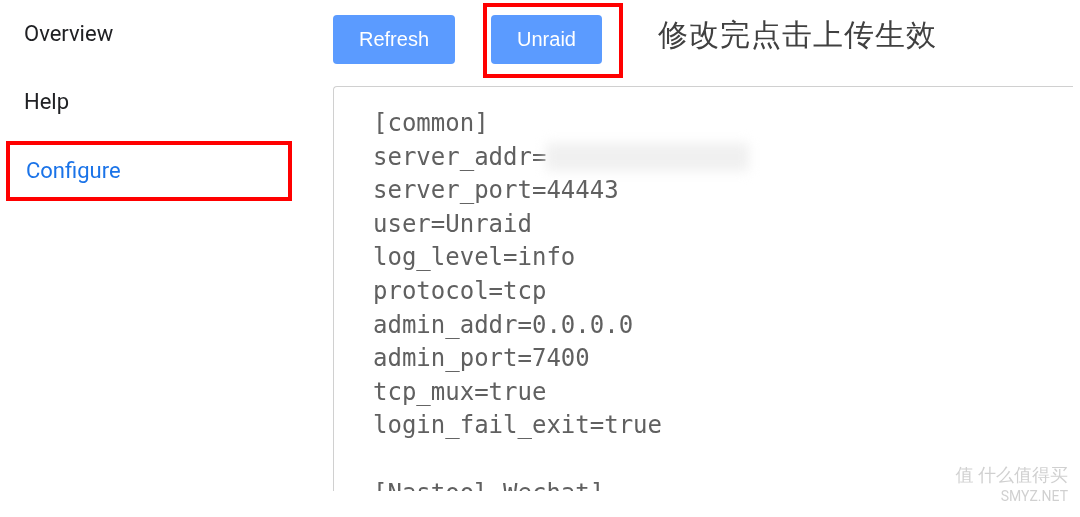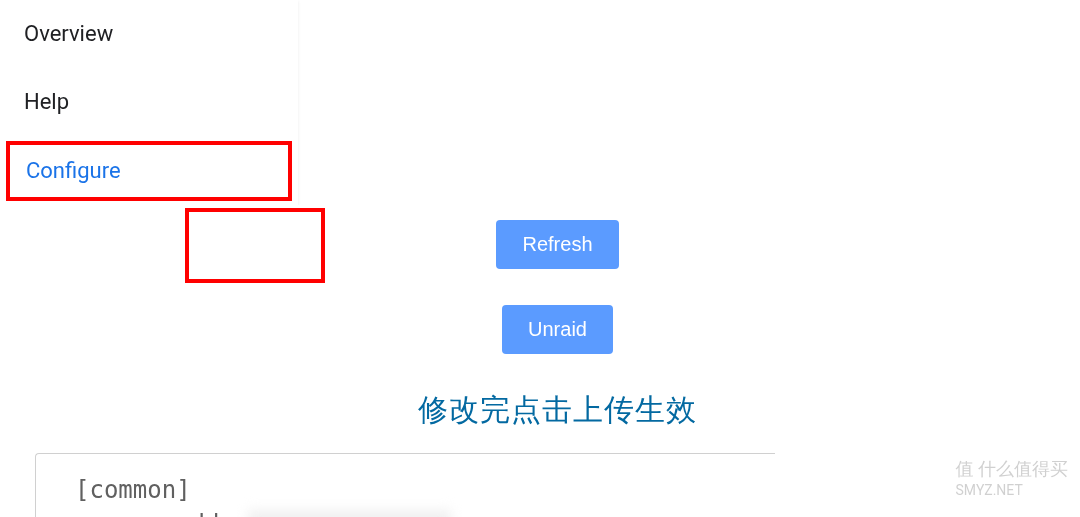--- a/index.html
+++ b/index.html
@@ -1,19 +1,18 @@
 <!DOCTYPE html>
 <html><head>
   <meta charset="utf-8">
   <style>
     * {
       margin: 0;
       padding: 0;
       box-sizing: border-box;
-      flex-direction: column;
     }
     body {
       font-family: -apple-system, BlinkMacSystemFont, "Segoe UI", Roboto, "Helvetica Neue", Arial, sans-serif;
       background: #fff;
       width: 1080px;
       height: 517px;
       overflow: hidden;
       position: relative;
     }
     .container {
@@ -43,21 +42,20 @@
       margin: 0 2px;
     }
     .main {
       flex: 1;
       background: #fff;
       padding: 15px 0 0 35px;
       position: relative;
     }
     .toolbar {
       display: flex;
-      align-items: center;
       gap: 36px;
       margin-bottom: 22px;
       position: relative;
     }
     .btn {
       background: #4d90fe;
       background: #5b9bff;
       color: #ffffff;
       border: none;
       border-radius: 4px;
@@ -70,22 +68,23 @@
     .upload-highlight {
       position: absolute;
       border: 4px solid #ff0000;
       left: 150px;
       top: -12px;
       width: 140px;
       height: 75px;
       pointer-events: none;
     }
     .annotation {
-      color: #0369a1;
+      color: #404040;
       font-size: 30px;
+      margin-left: 20px;
       font-weight: 400;
       letter-spacing: 1px;
     }
     .config-box {
       border: 1px solid #d0d0d0;
       border-bottom: none;
       border-right: none;
       border-radius: 4px 0 0 0;
       padding: 20px 39px;
       font-family: "SF Mono", "Consolas", "Monaco", "Andale Mono", monospace;
@@ -99,22 +98,22 @@
     }
     .redacted {
       background: #f0f0f0;
       color: transparent;
       filter: blur(6px);
       user-select: none;
     }
     .watermark {
       position: absolute;
       right: 12px;
-      bottom: 18px;
-      text-align: left;
+      bottom: 12px;
+      text-align: right;
       color: rgba(120,120,120,0.35);
       font-size: 14px;
       line-height: 1.3;
       pointer-events: none;
     }
     .watermark .cn {
       font-size: 18px;
       display: block;
     }
   </style>

